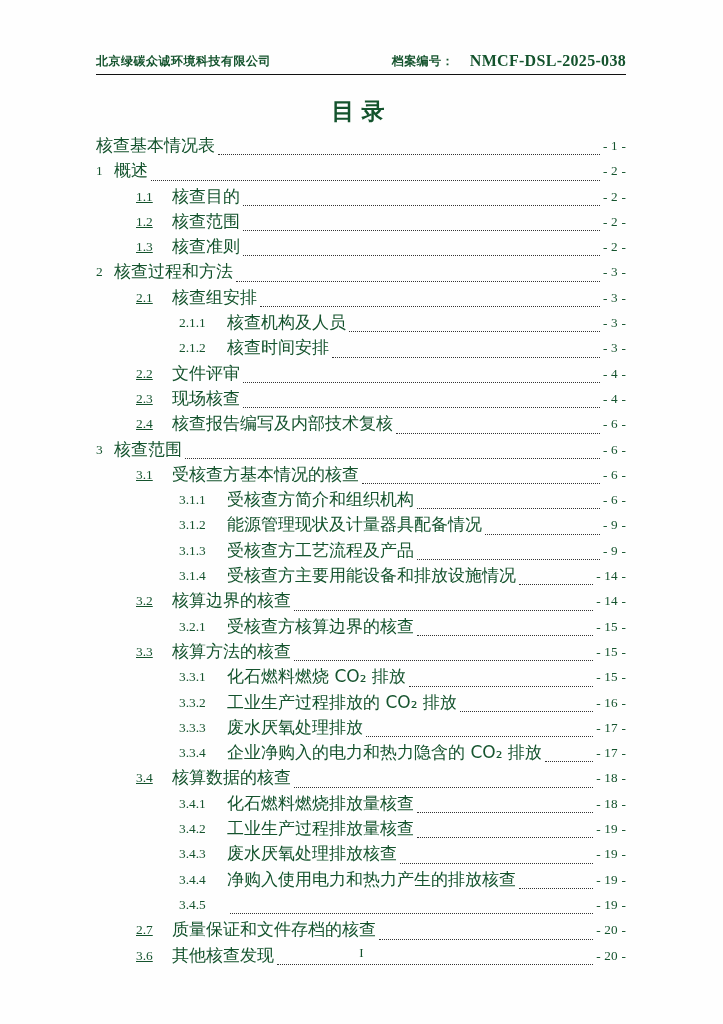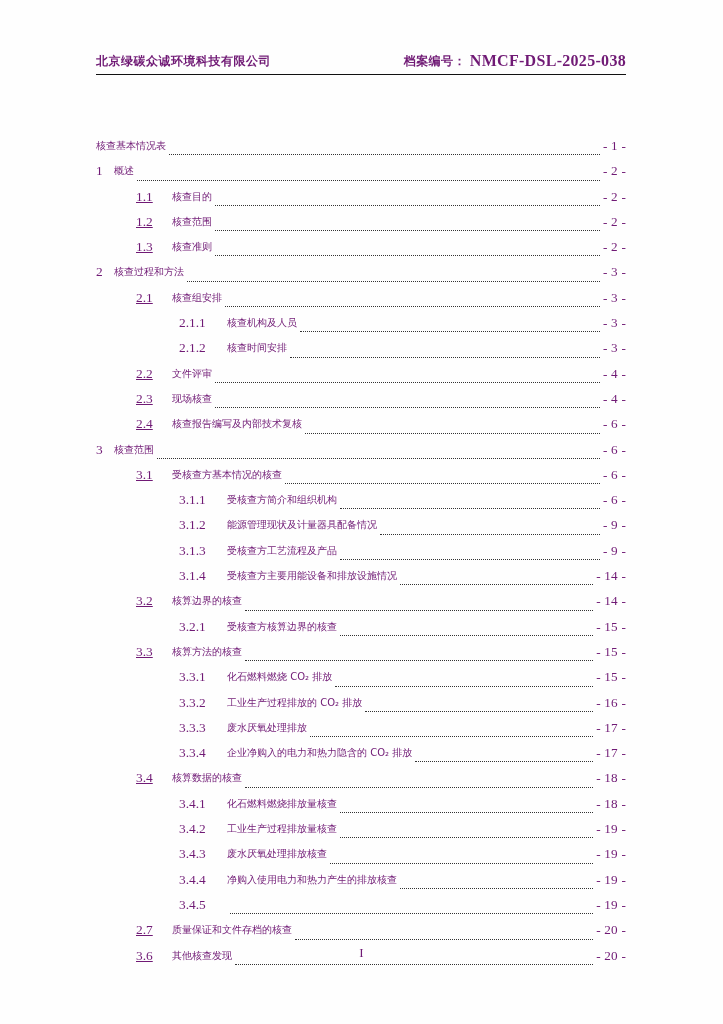--- a/index.html
+++ b/index.html
@@ -7,21 +7,21 @@
     padding: 0;
     background: #6e6e6e;
   }
   .page {
     width: 723px;
     height: 1024px;
     background: #ffffff;
     margin: 0 auto;
     position: relative;
     font-family: "Liberation Serif", "DejaVu Serif", serif;
-    color: #701a75;
+    color: #14532d;
     box-sizing: border-box;
     overflow: hidden;
   }
   .sheet {
     position: absolute;
     left: 0; top: 0;
     width: 723px;
     height: 1024px;
     background: #fefefe;
   }
@@ -41,21 +41,21 @@
     font-size: 12px;
     font-weight: 700;
     letter-spacing: 0.5px;
   }
   .header-right {
     font-family: "DejaVu Sans", "Liberation Sans", sans-serif;
     font-size: 12px;
     font-weight: 700;
     display: flex;
     align-items: flex-end;
-    gap: 4px;
+    gap: 16px;
     justify-content: center;
   }
   .header-right .code {
     font-family: "Liberation Serif", "DejaVu Serif", serif;
     font-size: 16px;
     font-weight: 700;
     letter-spacing: 0.3px;
   }
   .header-rule {
     position: absolute;
@@ -92,21 +92,21 @@
     font-family: "DejaVu Sans", "Liberation Sans", sans-serif;
   }
   .num {
     flex: 0 0 auto;
     font-family: "Liberation Serif", "DejaVu Serif", serif;
     font-size: 13.4px;
   }
   .txt {
     flex: 0 0 auto;
     font-family: "DejaVu Sans", "Liberation Sans", sans-serif;
-    font-size: 10px;
+    font-size: 17px;
     text-align: center;
   }
   .lead {
     flex: 1 1 auto;
     overflow: hidden;
     margin: 0 3px 3px 3px;
     border-bottom: 1.3px dotted #333;
     height: 11px;
   }
   .pg {
@@ -141,20 +141,21 @@
 
     <div class="header">
       <div class="header-left">北京绿碳众诚环境科技有限公司</div>
       <div class="header-right">
         <span>档案编号：</span>
         <span class="code">NMCF-DSL-2025-038</span>
       </div>
     </div>
     <div class="header-rule"></div>
 
+    <div class="doc-title">目录</div>
 
     <div class="toc" id="toc-container">
         <div class="toc-row lvl1">
           <span class="txt">核查基本情况表</span>
           <span class="lead"></span>
           <span class="pg">- 1 -</span>
         </div>
         <div class="toc-row lvl1">
           <span class="num">1</span>
           <span class="txt">概述</span>

